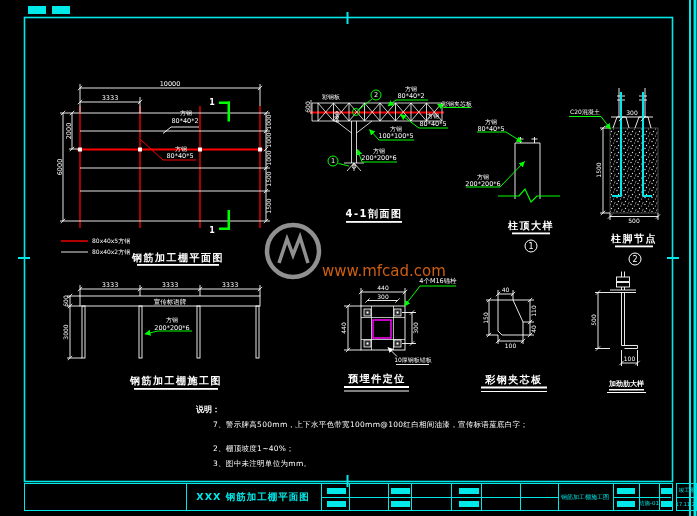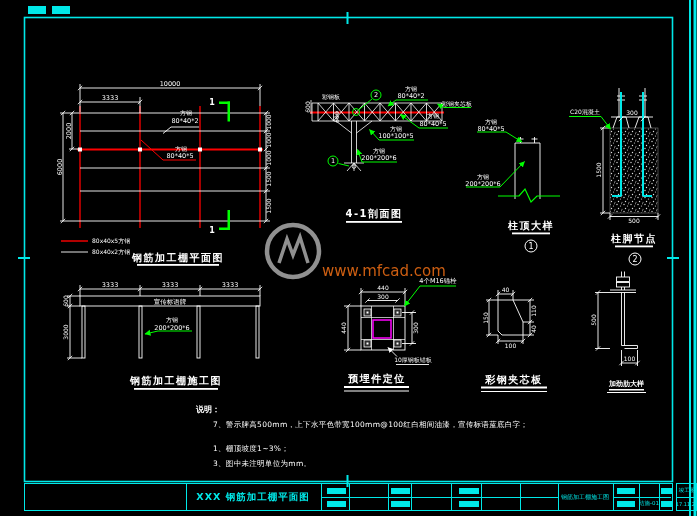--- a/index.html
+++ b/index.html
@@ -454,21 +454,21 @@
   <span class="t cv s6" style="left:533.5px;top:328.5px">40</span>
   <span class="t c s6" style="left:510.5px;top:345.5px">100</span>
   <span class="t c dtitle" style="left:514px;top:380px">彩钢夹芯板</span>
 
   <span class="t cv s6" style="left:594px;top:320px">500</span>
   <span class="t c s6" style="left:629.5px;top:359px">100</span>
   <span class="t c stitle" style="left:626.5px;top:384px">加劲肋大样</span>
 
   <span class="t" style="left:196px;top:406px;font-size:8px;font-weight:bold">说明：</span>
   <span class="t note" style="left:213px;top:421px">7、警示牌高500mm，上下水平色带宽100mm@100红白相间油漆，宣传标语蓝底白字；</span>
-  <span class="t note" style="left:213px;top:445px">1、棚顶坡度1~3%；</span>
+  <span class="t note" style="left:213px;top:445px">2、棚顶坡度1~40%；</span>
   <span class="t note" style="left:213px;top:460px">3、图中未注明单位为mm。</span>
 
   <div id="watermark">
     <span id="wm-url">www.mfcad.com</span>
   </div>
 
   <div id="titlebar">
     <div class="vd" style="left:161px"></div>
     <div class="vd" style="left:296px"></div>
     <div class="vd" style="left:324px"></div>

